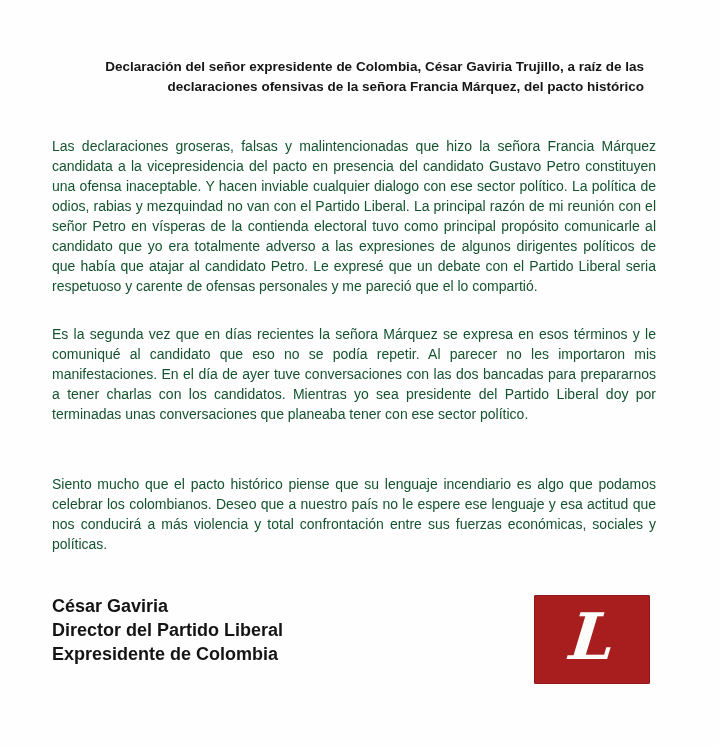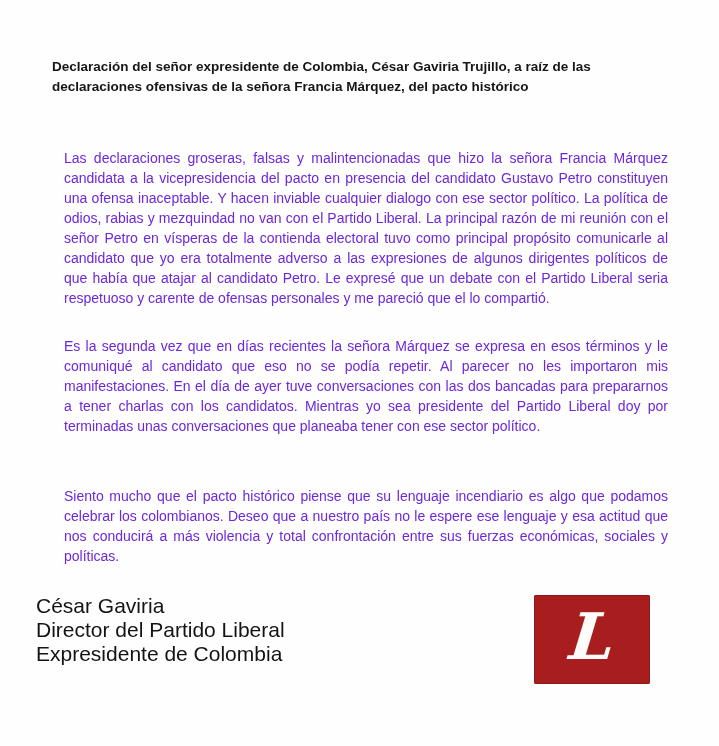--- a/index.html
+++ b/index.html
@@ -18,41 +18,41 @@
   }
   .doc-title {
     position: absolute;
     left: 52px;
     top: 57px;
     width: 592px;
     font-size: 13.5px;
     font-weight: bold;
     line-height: 20px;
     color: #161616;
-    text-align: left;
+    text-align: right;
   }
   .body-para {
     position: absolute;
     left: 52px;
     width: 604px;
     font-size: 14px;
     line-height: 20px;
     text-align: justify;
-    color: #6d28d9;
-    margin: 12px;
+    color: #14532d;
+    margin: 0;
   }
   .para-1 { top: 136px; }
   .para-2 { top: 324px; }
   .para-3 { top: 474px; }
   .signature {
     position: absolute;
-    left: 36px;
+    left: 52px;
     top: 594px;
-    font-size: 21px;
-    font-weight: normal;
+    font-size: 18px;
+    font-weight: bold;
     line-height: 24px;
     color: #141414;
   }
   .logo {
     position: absolute;
     left: 534px;
     top: 595px;
     width: 116px;
     height: 89px;
     background: #a81e1e; 

